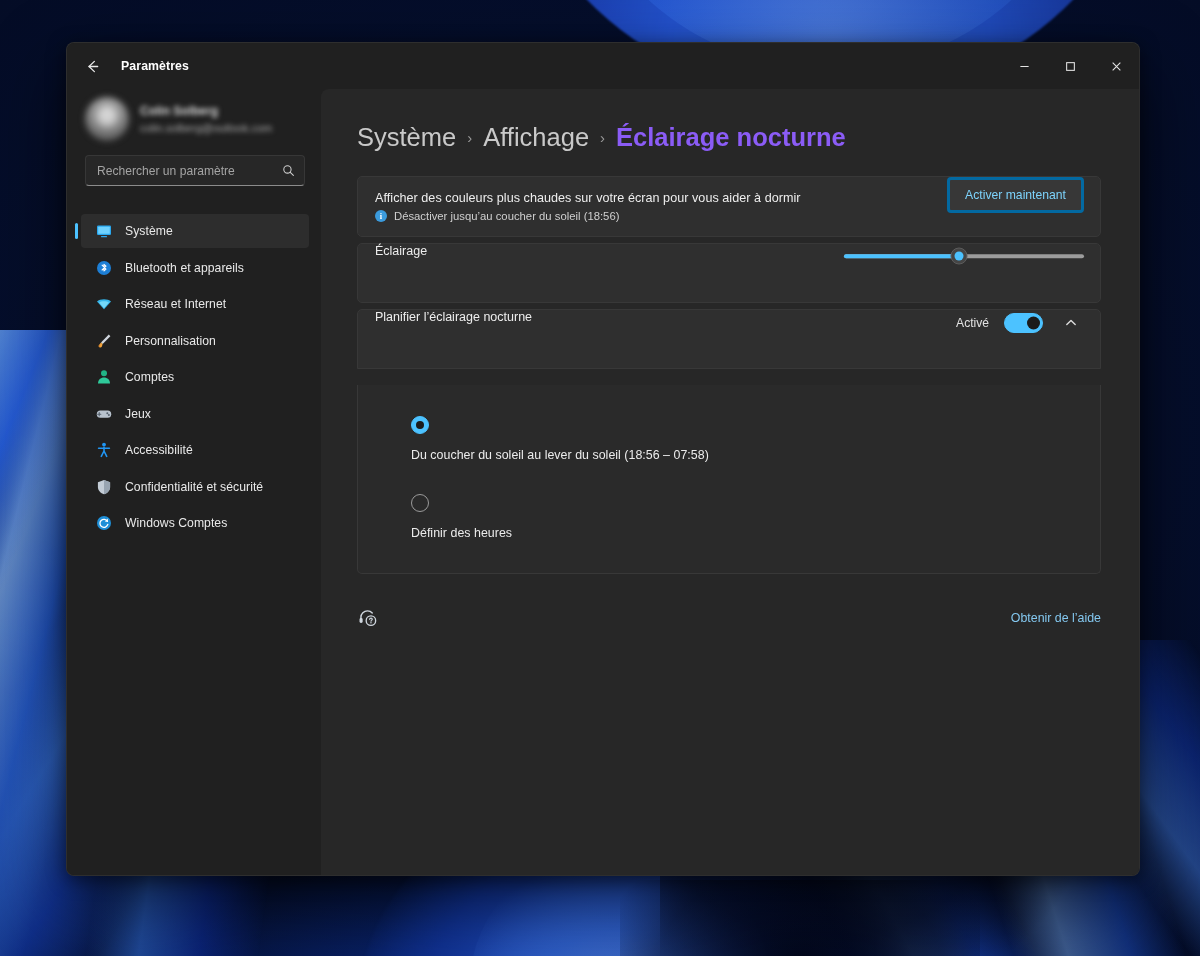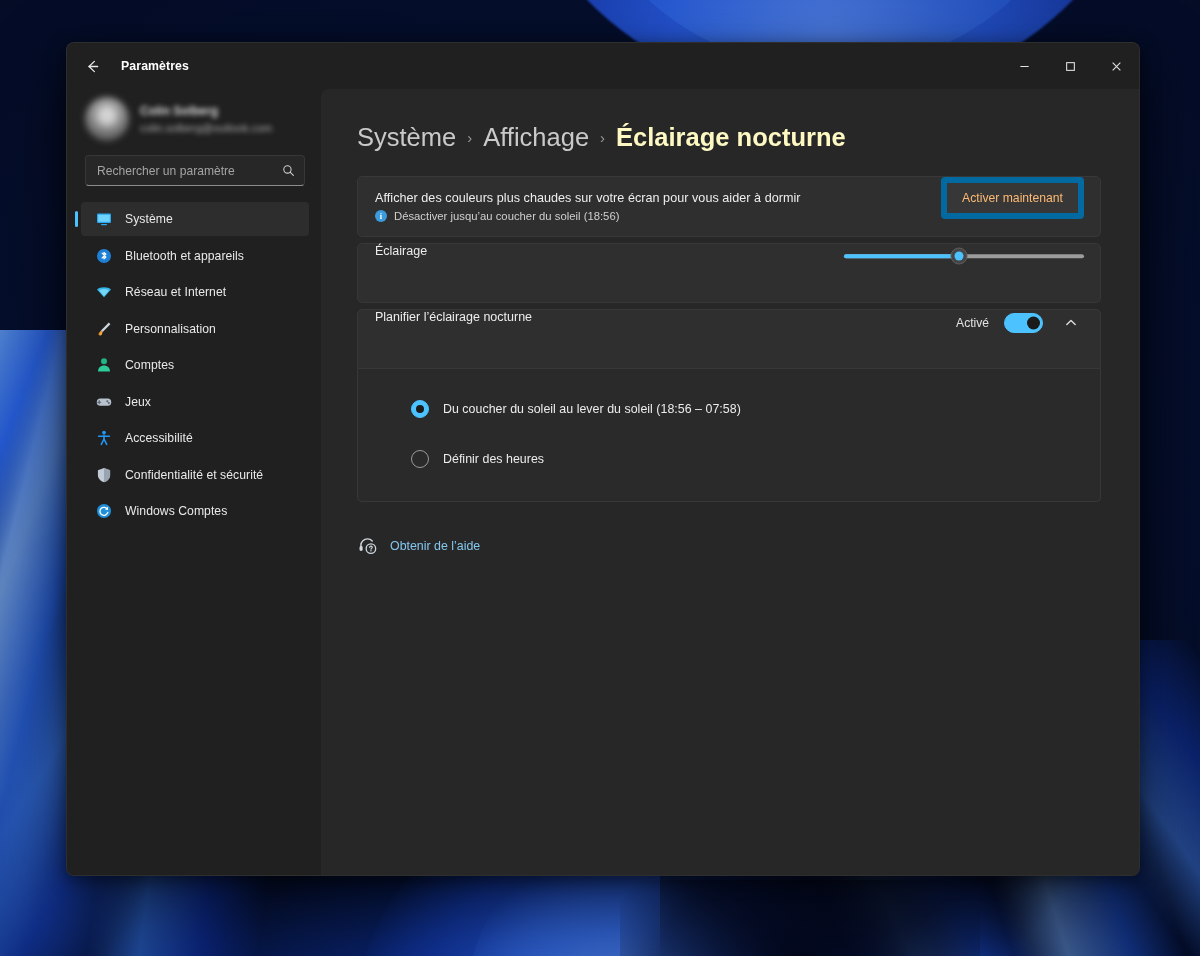--- a/index.html
+++ b/index.html
@@ -163,21 +163,21 @@
     font-size:12px; color:#d8d8d8; font-weight:600;
     filter:blur(2.9px);
     white-space:nowrap;
   }
   .profile-mail {
     font-size:11px; color:#a9a9a9;
     filter:blur(2.6px);
     white-space:nowrap;
   }
 
-  .search-wrap { padding:0 16px 16px 18px; }
+  .search-wrap { padding:0 16px 16px 18px; margin-bottom:12px; }
   .search-box {
     height:31px;
     background:#272727;
     border:1px solid #373737;
     border-bottom:1px solid #8c8c8c;
     border-radius:4px;
     display:flex; align-items:center;
     padding:0 9px 0 11px;
     gap:6px;
   }
@@ -221,30 +221,30 @@
   }
 
   .breadcrumb {
     display:flex; align-items:center; gap:10px;
     margin-bottom:24px;
   }
   .crumb {
     font-size:25.5px; color:#c9c9c9;
     font-weight:400; cursor:pointer;
   }
-  .crumb.current { color:#fef9c3; font-weight:600; cursor:default; }
+  .crumb.current { color:#8b5cf6; font-weight:600; cursor:default; }
   .crumb-sep { font-size:15px; color:#9a9a9a; padding:0 1px; }
 
   .card {
     background:#2f2f2f;
     border:1px solid #383838;
     border-radius:5px;
     margin-bottom:6px;
   }
-  .card.flat-bottom { border-bottom-left-radius:0; border-bottom-right-radius:0; margin-bottom:0; }
+  .card.flat-bottom { border-bottom-left-radius:0; border-bottom-right-radius:0; margin-bottom:16px; }
 
   .card-row {
     display:flex; align-items:flex-start;
     padding:0 16px 0 17px;
     min-height:58px;
   }
 
   
   .c1-text { flex:1; display:flex; flex-direction:column; gap:5px; padding:14px 0; }
   .c1-title { font-size:12.6px; color:#eeeeee; letter-spacing:.04px; }
@@ -256,23 +256,23 @@
     flex:0 0 12px;
   }
   .info-icon span {
     font-size:8.5px; color:#ffffff; font-weight:700; line-height:1;
     font-family:"Liberation Serif", serif;
   }
   .c1-sub-text { font-size:11.3px; color:#cfcfcf; }
 
   .btn-primary {
     background:#373737;
-    border:6px solid #0369a1;
+    border:3px solid #0369a1;
     border-radius:4px;
-    color:#fdba74;
+    color:#7dd3fc;
     font-family:"Liberation Sans", sans-serif;
     font-size:12.2px;
     padding:8px 15px;
     cursor:pointer;
     white-space:nowrap;
   }
 
   
   .c2-label { font-size:12.5px; color:#ededed; flex:0 0 auto; }
   .slider-wrap {
@@ -332,23 +332,24 @@
   .expand-panel {
     background:#2a2a2a;
     border:1px solid #383838;
     border-top:none;
     border-bottom-left-radius:5px;
     border-bottom-right-radius:5px;
     padding:22px 0 24px 0;
     margin-bottom:34px;
   }
   .radio-row {
-    display:flex; align-items:center; gap:14px;
+    display:flex; align-items:flex-start; gap:14px;
     padding:9px 0 9px 53px;
     cursor:pointer;
+    flex-direction:column;
   }
   .radio {
     width:18px; height:18px; border-radius:50%;
     border:1.4px solid #9a9a9a;
     background:transparent;
     flex:0 0 18px;
     display:flex; align-items:center; justify-content:center;
     box-sizing:border-box;
   }
   .radio.checked {
@@ -357,23 +358,24 @@
   }
   .radio.checked::after {
     content:""; width:8px; height:8px; border-radius:50%;
     background:#1b1b1b;
   }
   .radio-label { font-size:12.4px; color:#ececec; letter-spacing:.03px; }
   .radio-gap { height:14px; }
 
   
   .help-row {
-    display:flex; align-items:center; gap:13px;
+    display:flex; align-items:center; gap:29px;
     cursor:pointer;
     padding-left:1px;
+    justify-content:space-between;
   }
   .help-icon svg { width:19px; height:19px; display:block; }
   .help-text { font-size:12.4px; color:#84c8f0; }
 </style>
 </head>
 <body>
 
 <div class="desktop">
   <div class="wp-layer wp-arc"></div>
   <div class="wp-layer wp-arc2"></div>

